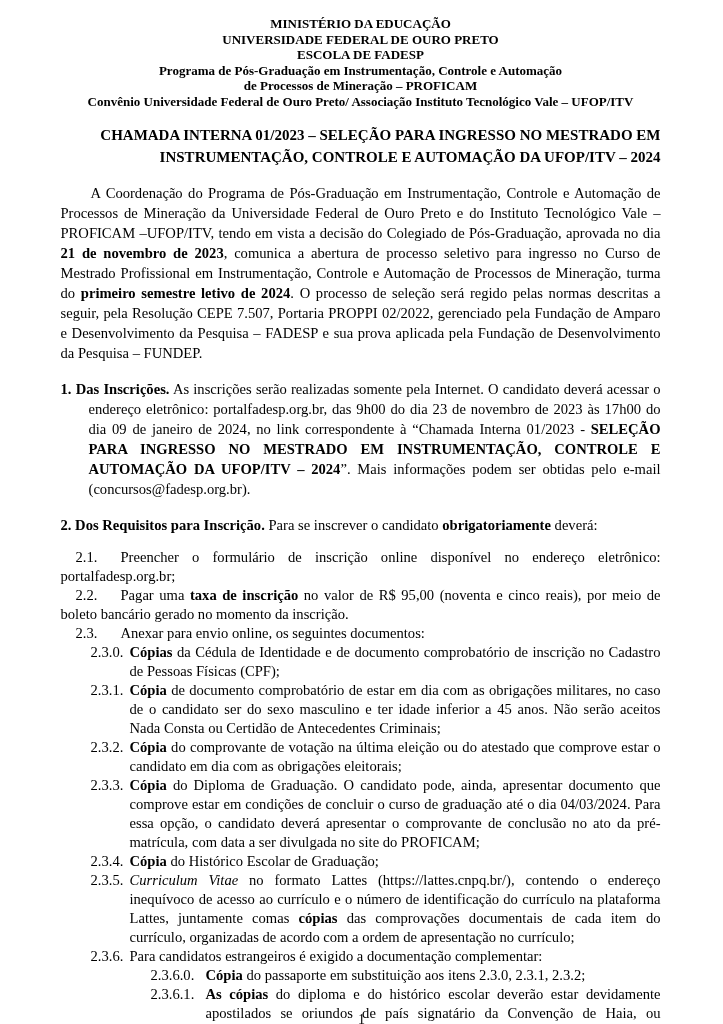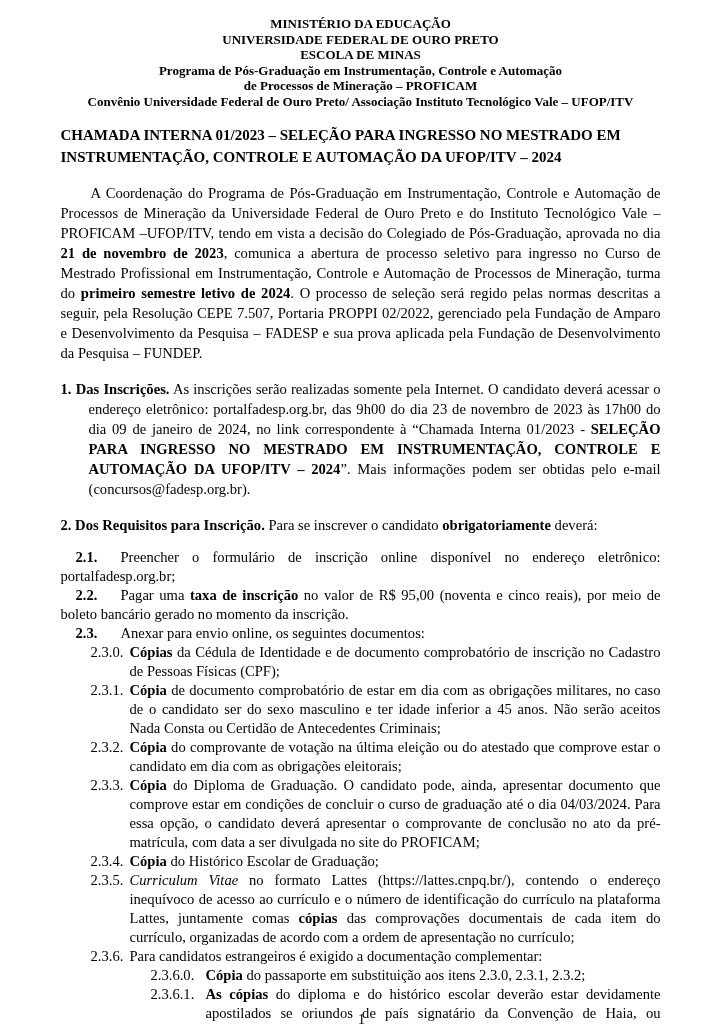--- a/index.html
+++ b/index.html
@@ -23,21 +23,21 @@
   .letterhead {
     text-align: center;
     font-weight: bold;
   }
   .header-line {
     font-size: 13px;
     line-height: 15.5px;
   }
   .doc-title {
     margin-top: 15px;
-    text-align: left;
+    text-align: right;
     font-weight: bold;
     font-size: 15px;
     line-height: 22px;
   }
   .para {
     text-align: justify;
     line-height: 20px;
   }
   .intro {
     margin-top: 15px;
@@ -55,21 +55,21 @@
   .first-li {
     margin-top: 13px;
   }
   
   .lvl1 {
     text-indent: 15px;
   }
   .lvl1 .num {
     display: inline-block;
     width: 45px;
-    font-weight: bold;
+    font-weight: normal;
     text-indent: 0;
   }
   
   .lvl2 {
     padding-left: 69px;
     text-indent: -39px;
   }
   .lvl2 .num {
     display: inline-block;
     width: 39px;
@@ -99,21 +99,21 @@
   .run-u { }
 </style>
 </head>
 <body>
 
 <div class="page">
 
   <div class="letterhead">
     <div class="header-line">MINISTÉRIO DA EDUCAÇÃO</div>
     <div class="header-line">UNIVERSIDADE FEDERAL DE OURO PRETO</div>
-    <div class="header-line">ESCOLA DE MINAS</div>
+    <div class="header-line">ESCOLA DE FADESP</div>
     <div class="header-line">Programa de Pós-Graduação em Instrumentação, Controle e Automação</div>
     <div class="header-line">de Processos de Mineração – PROFICAM</div>
     <div class="header-line">Convênio Universidade Federal de Ouro Preto/ Associação Instituto Tecnológico Vale – UFOP/ITV</div>
   </div>
 
   <div class="doc-title">
     <div>CHAMADA INTERNA 01/2023 – SELEÇÃO PARA INGRESSO NO MESTRADO EM</div>
     <div>INSTRUMENTAÇÃO, CONTROLE E AUTOMAÇÃO DA UFOP/ITV – 2024</div>
   </div>
 

